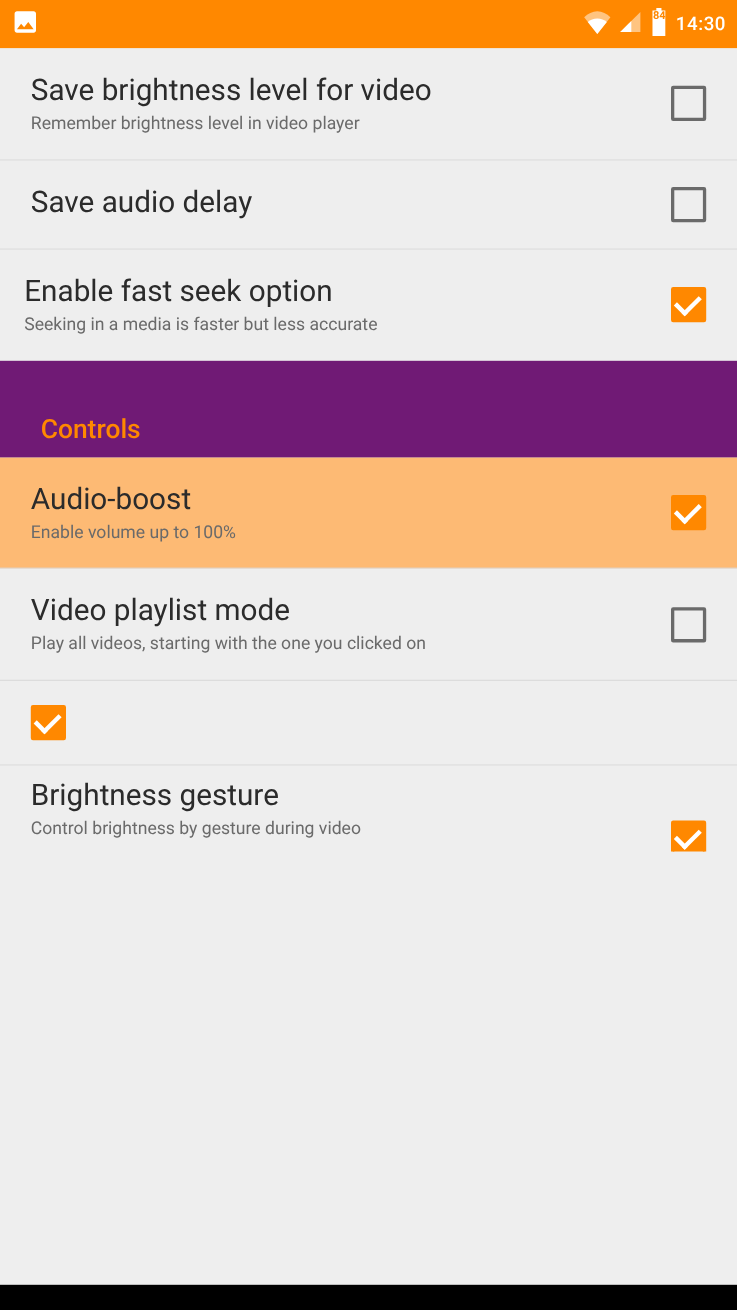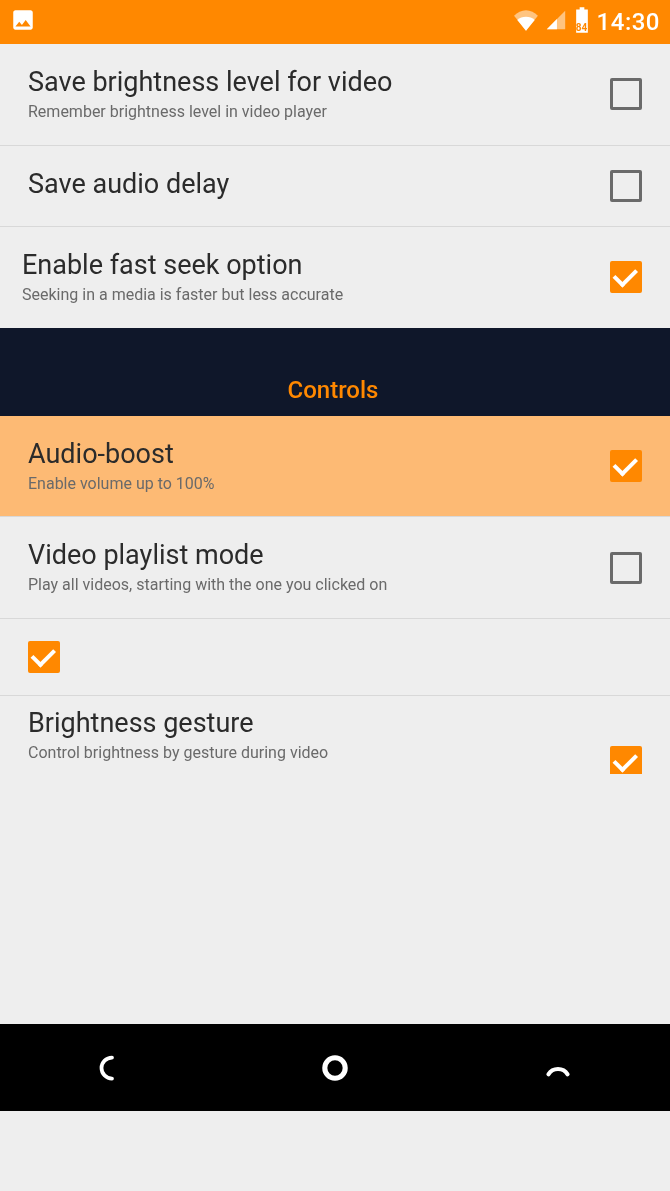--- a/index.html
+++ b/index.html
@@ -8,23 +8,23 @@
     height: 44px;
     background: #ff8800;
     display: flex;
     align-items: center;
     justify-content: space-between;
     padding: 0 10px;
     color: white;
   }
   .status-left { display: flex; align-items: center; }
   .status-right { display: flex; align-items: center; gap: 6px; }
-  .time { font-size: 24px; font-weight: 500; letter-spacing: 0.5px; }
+  .time { font-size: 17px; font-weight: 500; letter-spacing: 0.5px; }
   .content {
-    height: 980px;
+    height: 1124px;
     overflow: hidden;
     background: #eeeeee;
   }
   .setting-row {
     display: flex;
     align-items: center;
     padding: 22px 28px;
     border-bottom: 1px solid #d8d8d8;
     background: #eeeeee;
   }
@@ -49,26 +49,25 @@
   }
   .checkbox.checked::after {
     content: "";
     width: 18px;
     height: 10px;
     border-left: 4px solid white;
     border-bottom: 4px solid white;
     transform: rotate(-45deg) translate(1px, -2px);
   }
   .section-header {
-    padding: 48px 28px 12px 24px;
+    padding: 48px 28px 12px 37px;
     font-size: 24px;
     color: #ff8800;
     font-weight: 500;
-    background: #0f172a;
-    text-align: center;
+    background: #701a75;
   }
   .nav-bar {
     height: 87px;
     background: #000000;
     display: flex;
     align-items: center;
     justify-content: space-around;
   }
   .nav-btn { width: 40px; height: 40px; display:flex; align-items:center; justify-content:center; }
   .partial-cut { max-height: 78px; overflow: hidden; }
@@ -94,21 +93,21 @@
     <span>
       <svg width="22" height="22" viewBox="0 0 24 24">
           <path d="M2 22h20V2L2 22z" fill="rgba(255,255,255,0.5)"></path>
           <path d="M2 22h11V11L2 22z" fill="white"></path>
         </svg>
     </span>
     <span style="position:relative;">
       <svg width="18" height="28" viewBox="0 0 14 24">
           <path d="M9 1H5v2H2v20h10V3H9V1z" fill="white"></path>
         </svg>
-      <span style="position:absolute; left:0; top:16px; width:18px; text-align:center; font-size:10px; color:#ff8800; font-weight:bold;">84</span>
+      <span style="position:absolute; left:0; top:3px; width:18px; text-align:center; font-size:10px; color:#ff8800; font-weight:bold;">84</span>
     </span>
     <span class="time">14:30</span>
   </div>
 </div>
 
 <div class="content">
 
   <div class="setting-row">
     <div class="setting-text">
       <div class="setting-title">Save brightness level for video</div>

